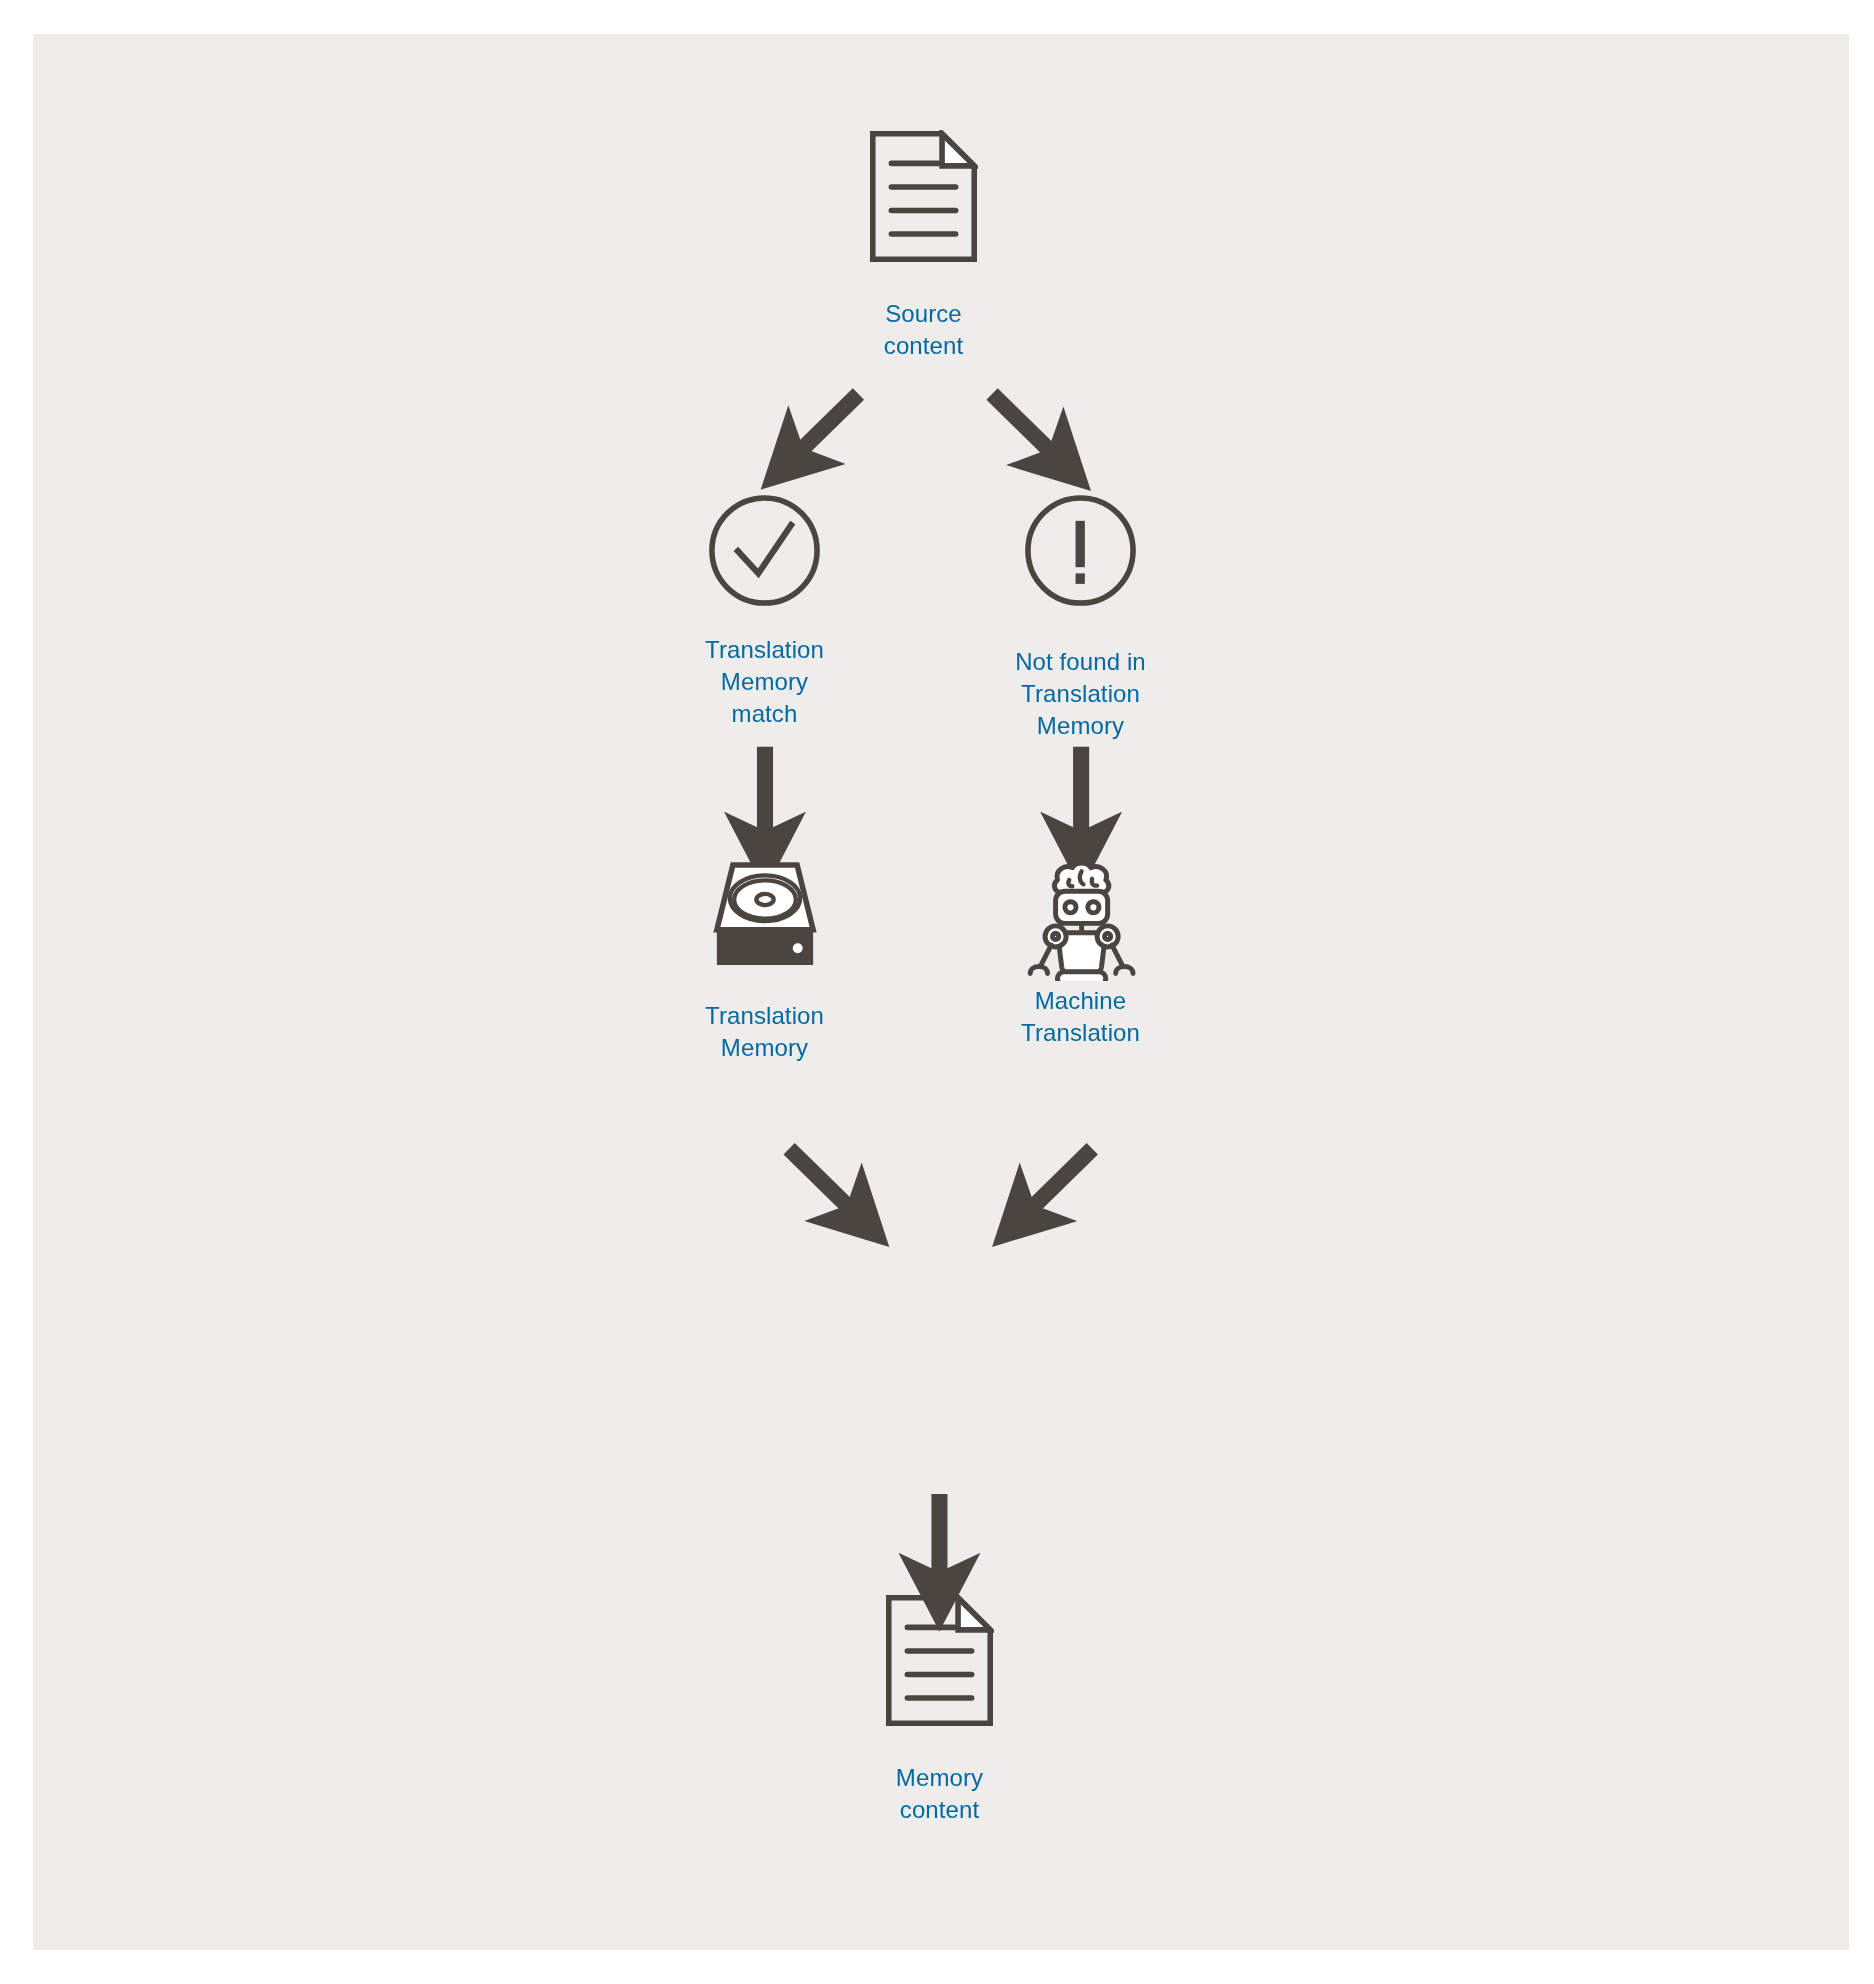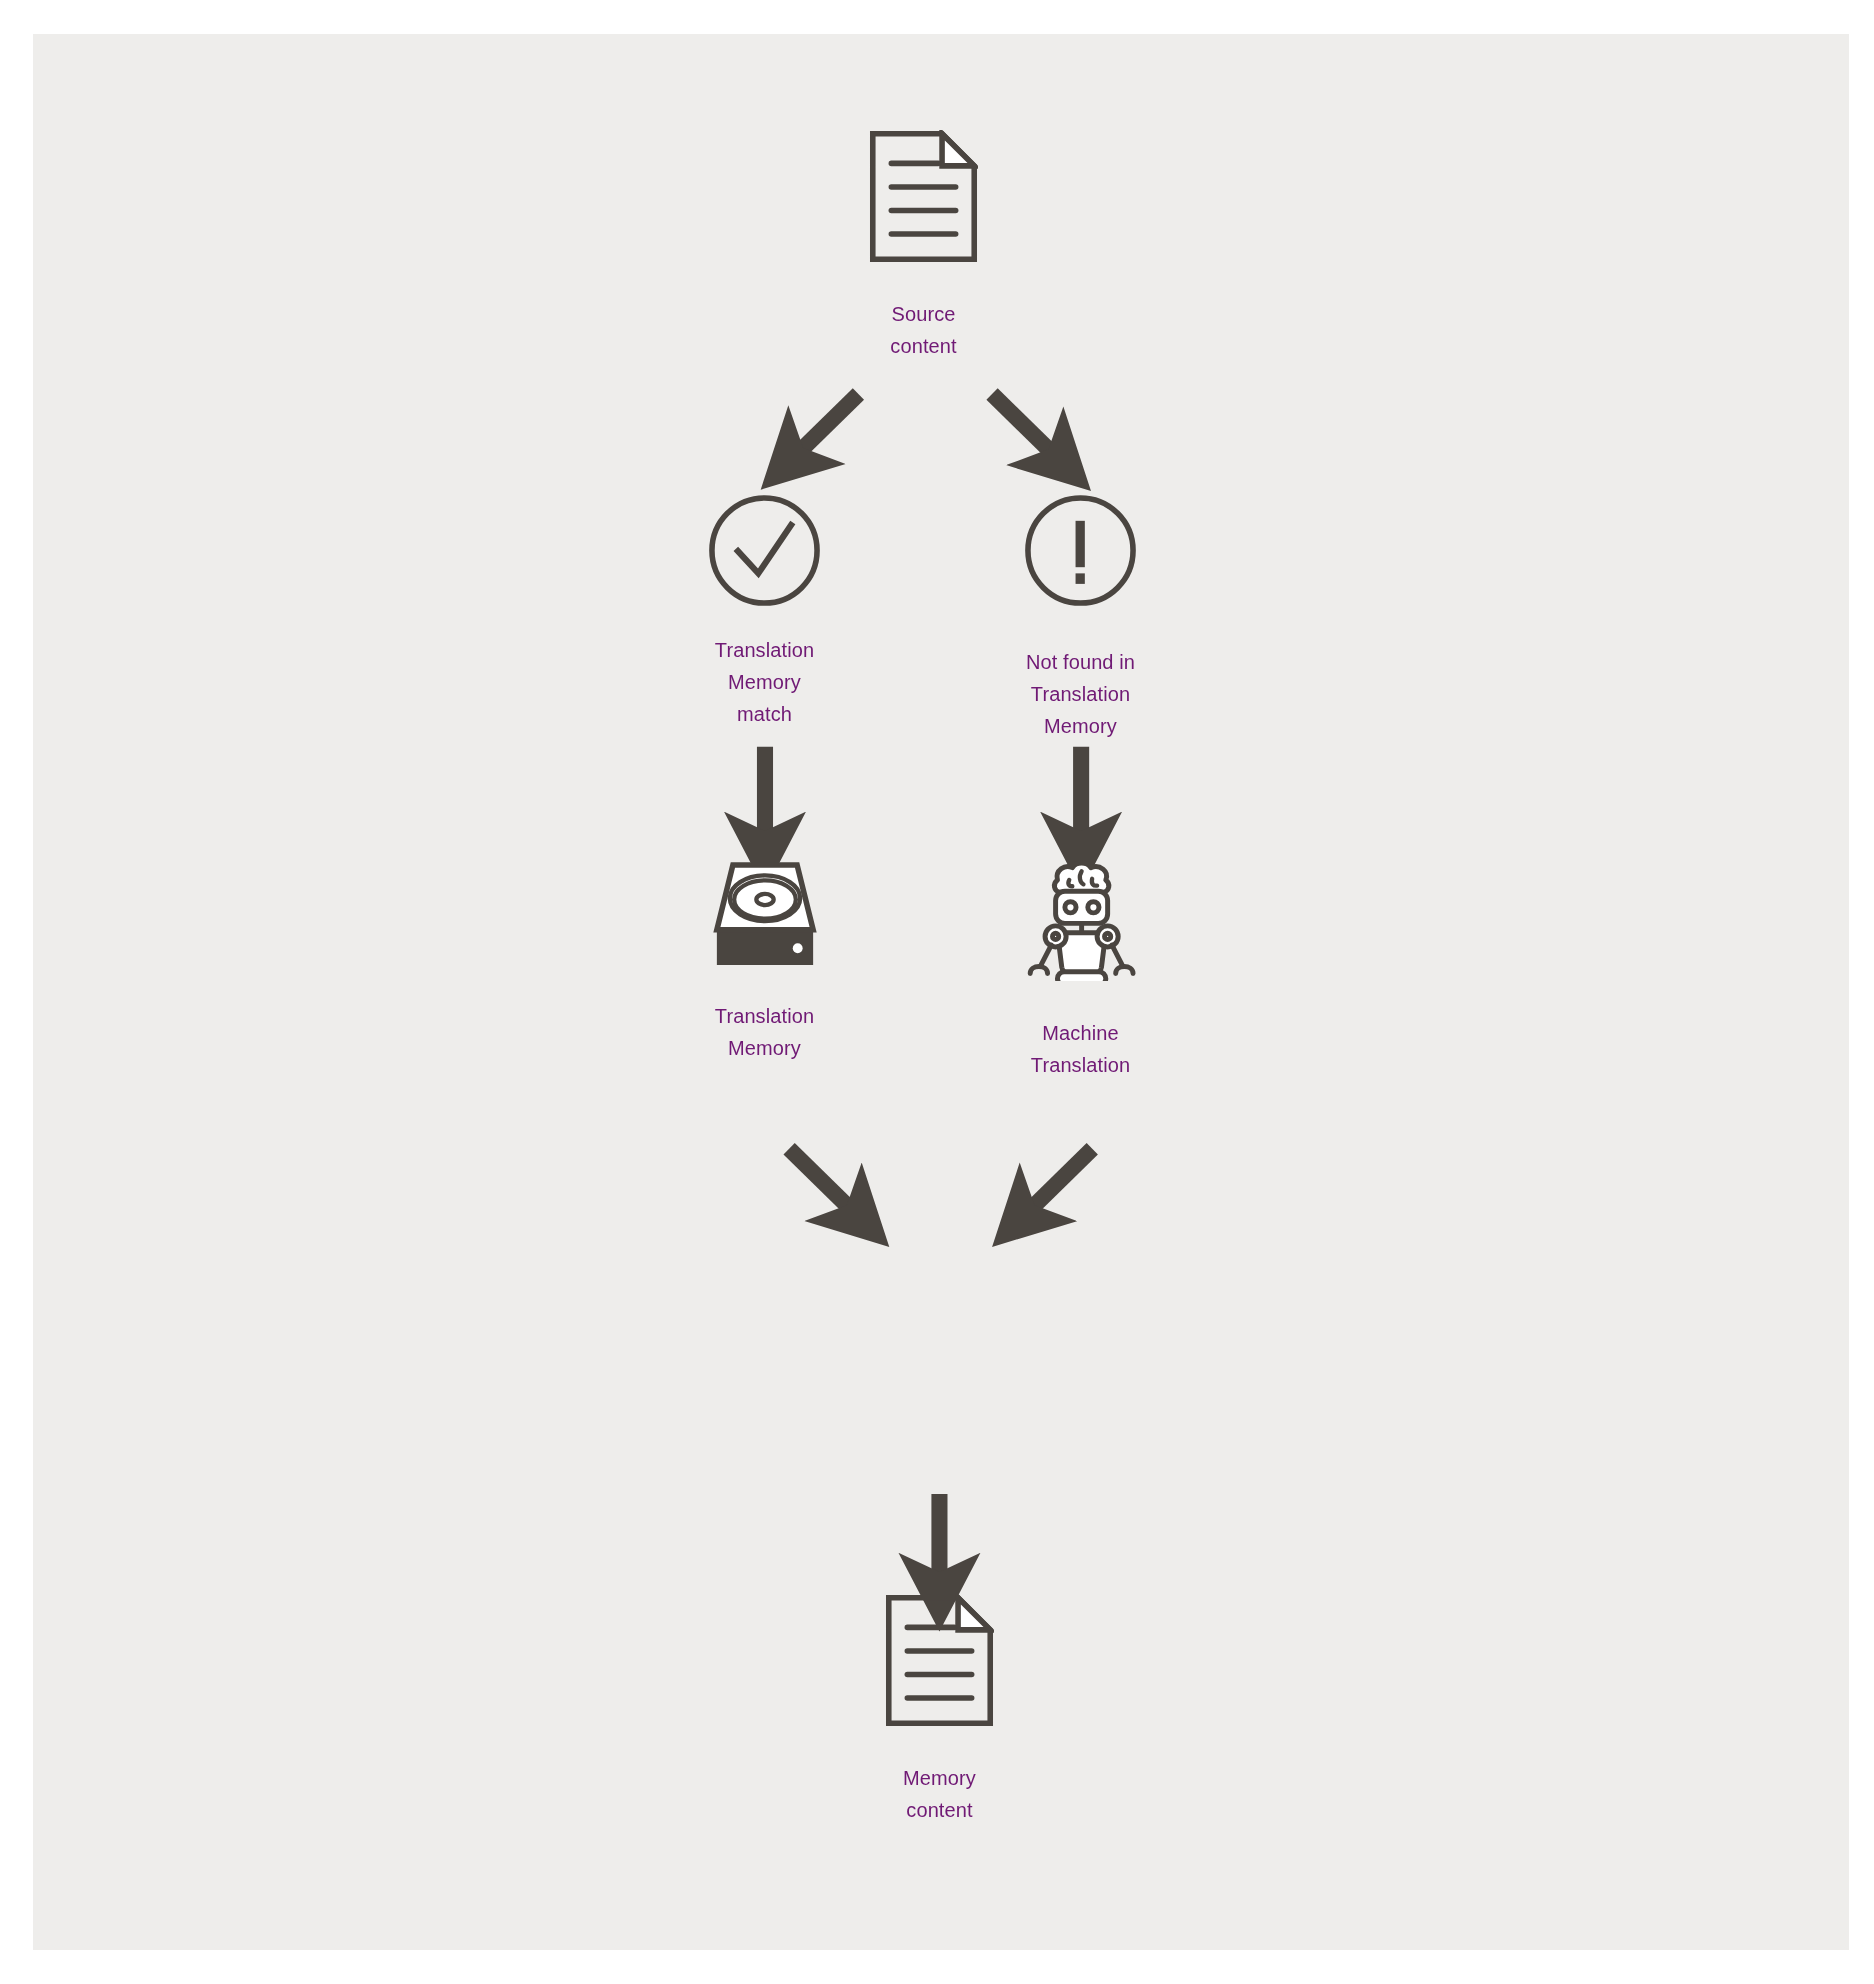--- a/index.html
+++ b/index.html
@@ -34,23 +34,23 @@
     display: flex;
     flex-direction: column;
     align-items: center;
   }
   .node-icon {
     display: block;
   }
   .node-label {
     margin-top: 0px;
     font-family: "Liberation Sans", sans-serif;
-    font-size: 20px;
+    font-size: 24px;
     line-height: 32px;
-    color: #701a75;
+    color: #0369a1;
     text-align: center;
     white-space: pre-line;
     letter-spacing: 0.1px;
   }
   .arrow-layer {
     position: absolute;
     left: 0;
     top: 0;
     width: 1816px;
     height: 1916px;
@@ -179,21 +179,21 @@
         <circle cx="143" cy="133" r="17" fill="#ffffff" stroke="#4a4540" stroke-width="8"></circle>
         <circle cx="143" cy="133" r="5" fill="none" stroke="#4a4540" stroke-width="8"></circle>
 
         <line x1="52" y1="147" x2="36" y2="178" stroke="#4a4540" stroke-width="8" stroke-linecap="round"></line>
         <path d="M18 193 C18 178 46 178 46 193" fill="none" stroke="#4a4540" stroke-width="8" stroke-linecap="round"></path>
         <line x1="150" y1="147" x2="166" y2="178" stroke="#4a4540" stroke-width="8" stroke-linecap="round"></line>
         <path d="M156 193 C156 178 184 178 184 193" fill="none" stroke="#4a4540" stroke-width="8" stroke-linecap="round"></path>
 
         <rect x="62" y="190" width="78" height="22" rx="11" ry="11" fill="#ffffff" stroke="#4a4540" stroke-width="8"></rect>
       </svg>
-      <div class="node-label" style="margin-top:36px;">Machine
+      <div class="node-label" style="margin-top:4px;">Machine
 Translation</div>
     </div>
 
 
     <div class="node" style="left:783px; top:1560px; width:247px;">
       <svg class="node-icon" width="109" height="133" viewBox="0 0 176 215" xmlns="http://www.w3.org/2000/svg">
         <path d="M6 6 H118 L170 58 V209 H6 Z" fill="none" stroke="#4a4540" stroke-width="9" stroke-linejoin="miter"></path>
         <path d="M118 6 L118 58 L170 58 Z" fill="#ffffff" stroke="#4a4540" stroke-width="9" stroke-linejoin="miter"></path>
         <line x1="36" y1="54" x2="112" y2="54" stroke="#4a4540" stroke-width="9" stroke-linecap="round"></line>
         <line x1="36" y1="92" x2="140" y2="92" stroke="#4a4540" stroke-width="9" stroke-linecap="round"></line>

